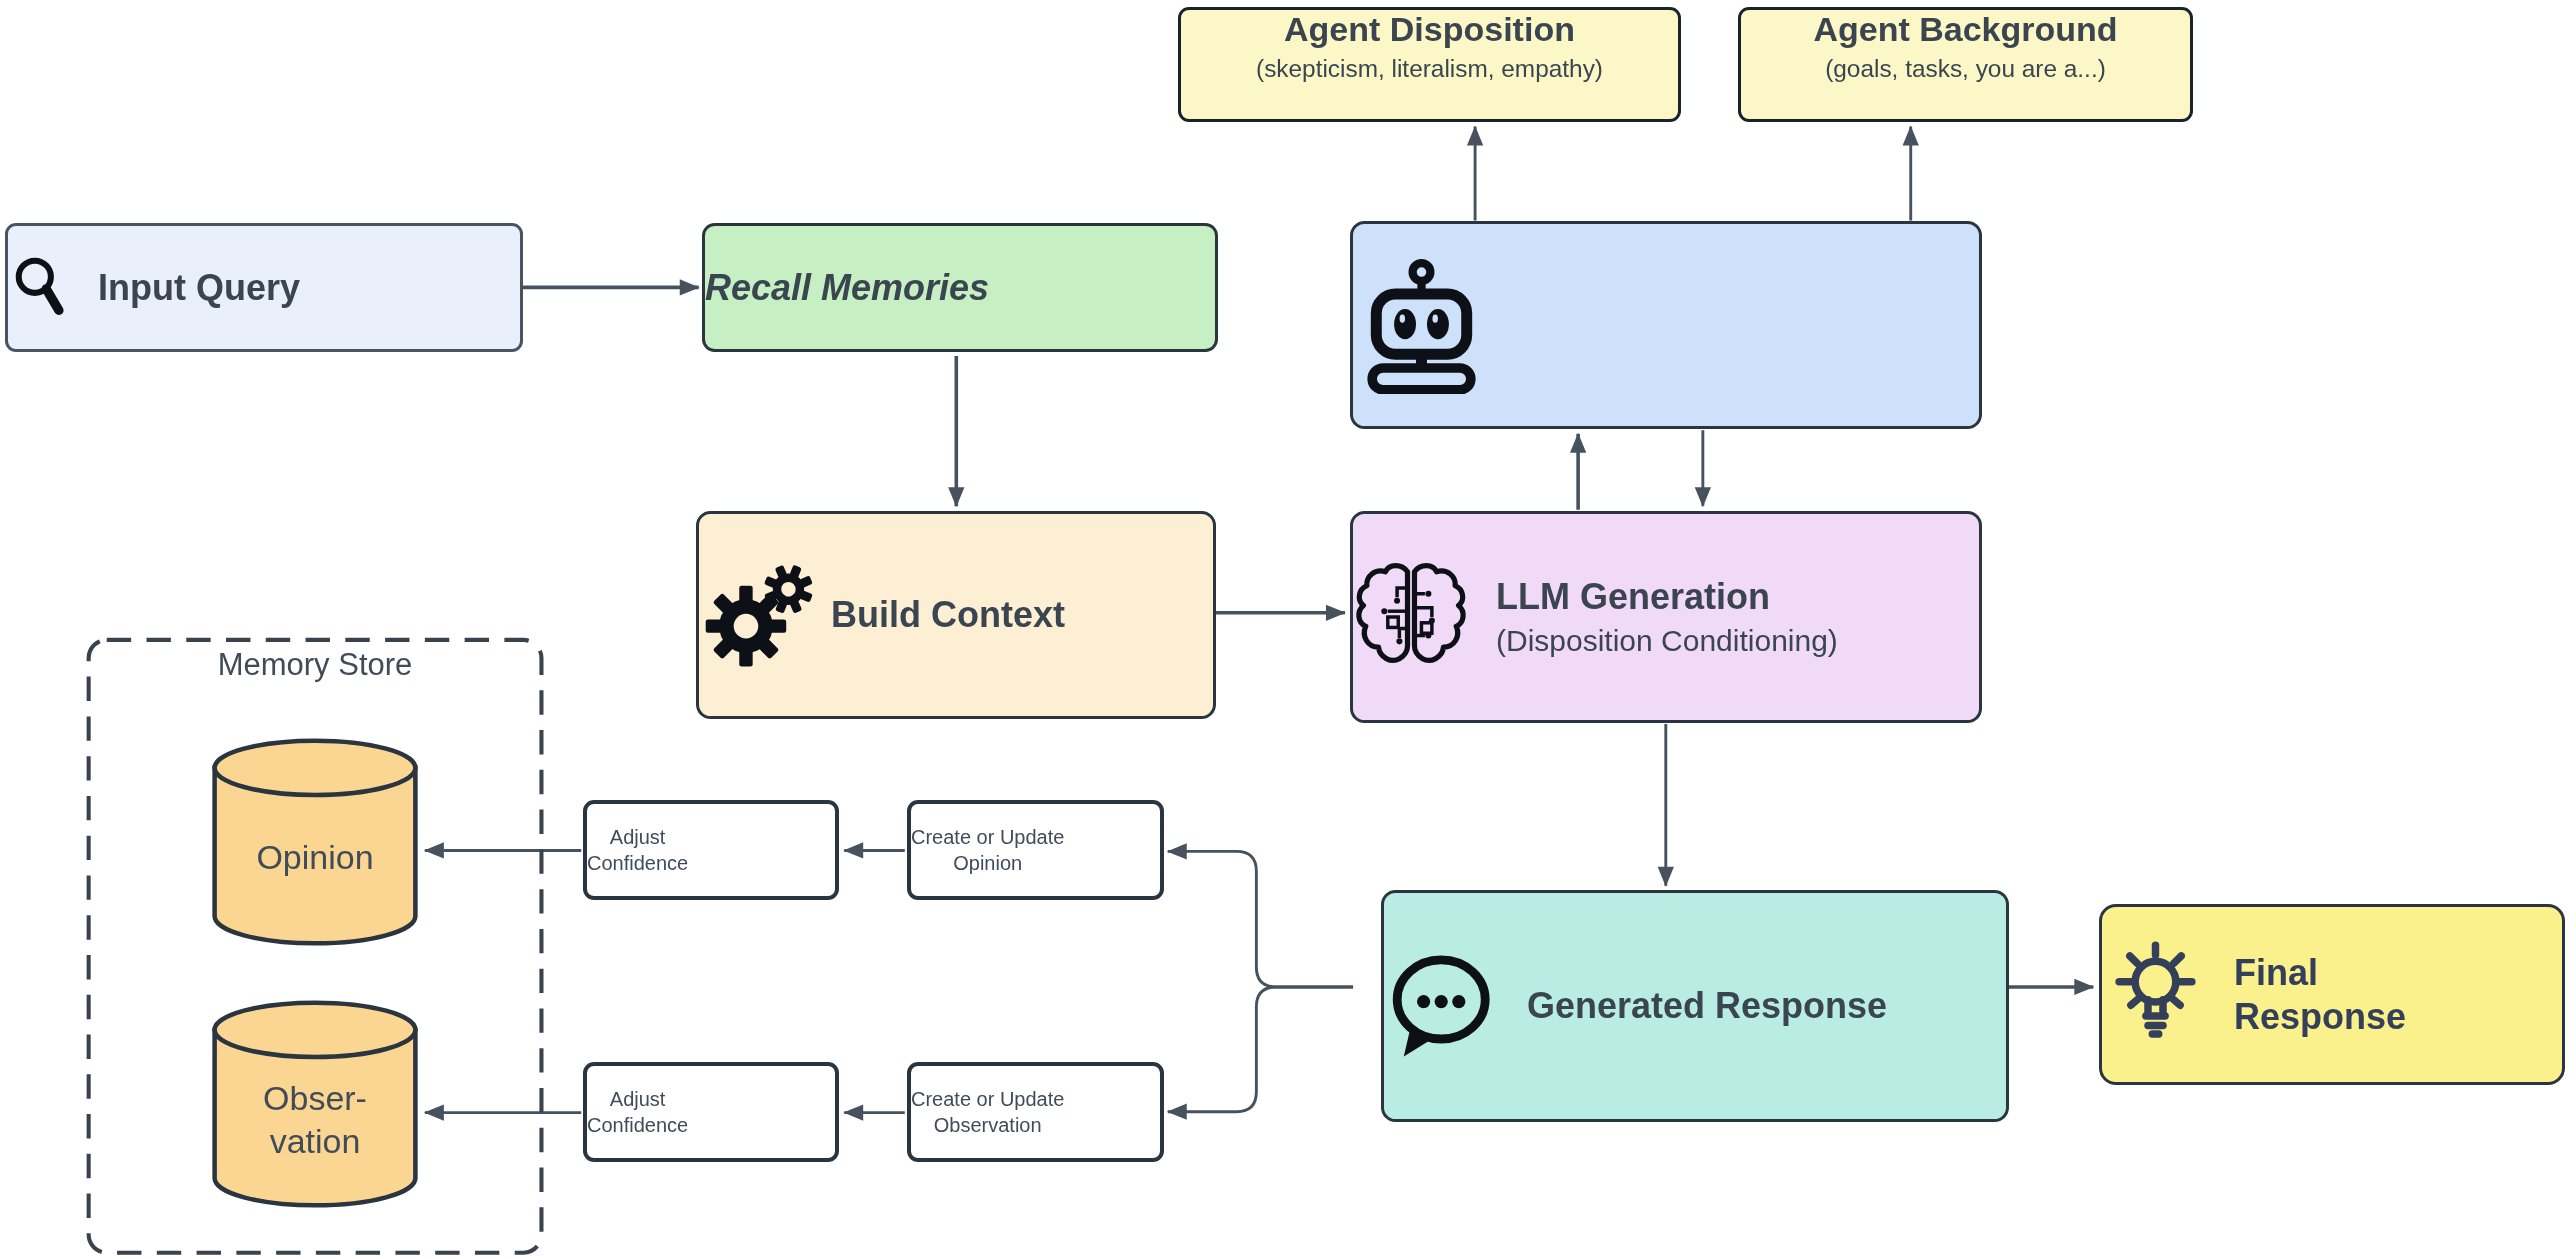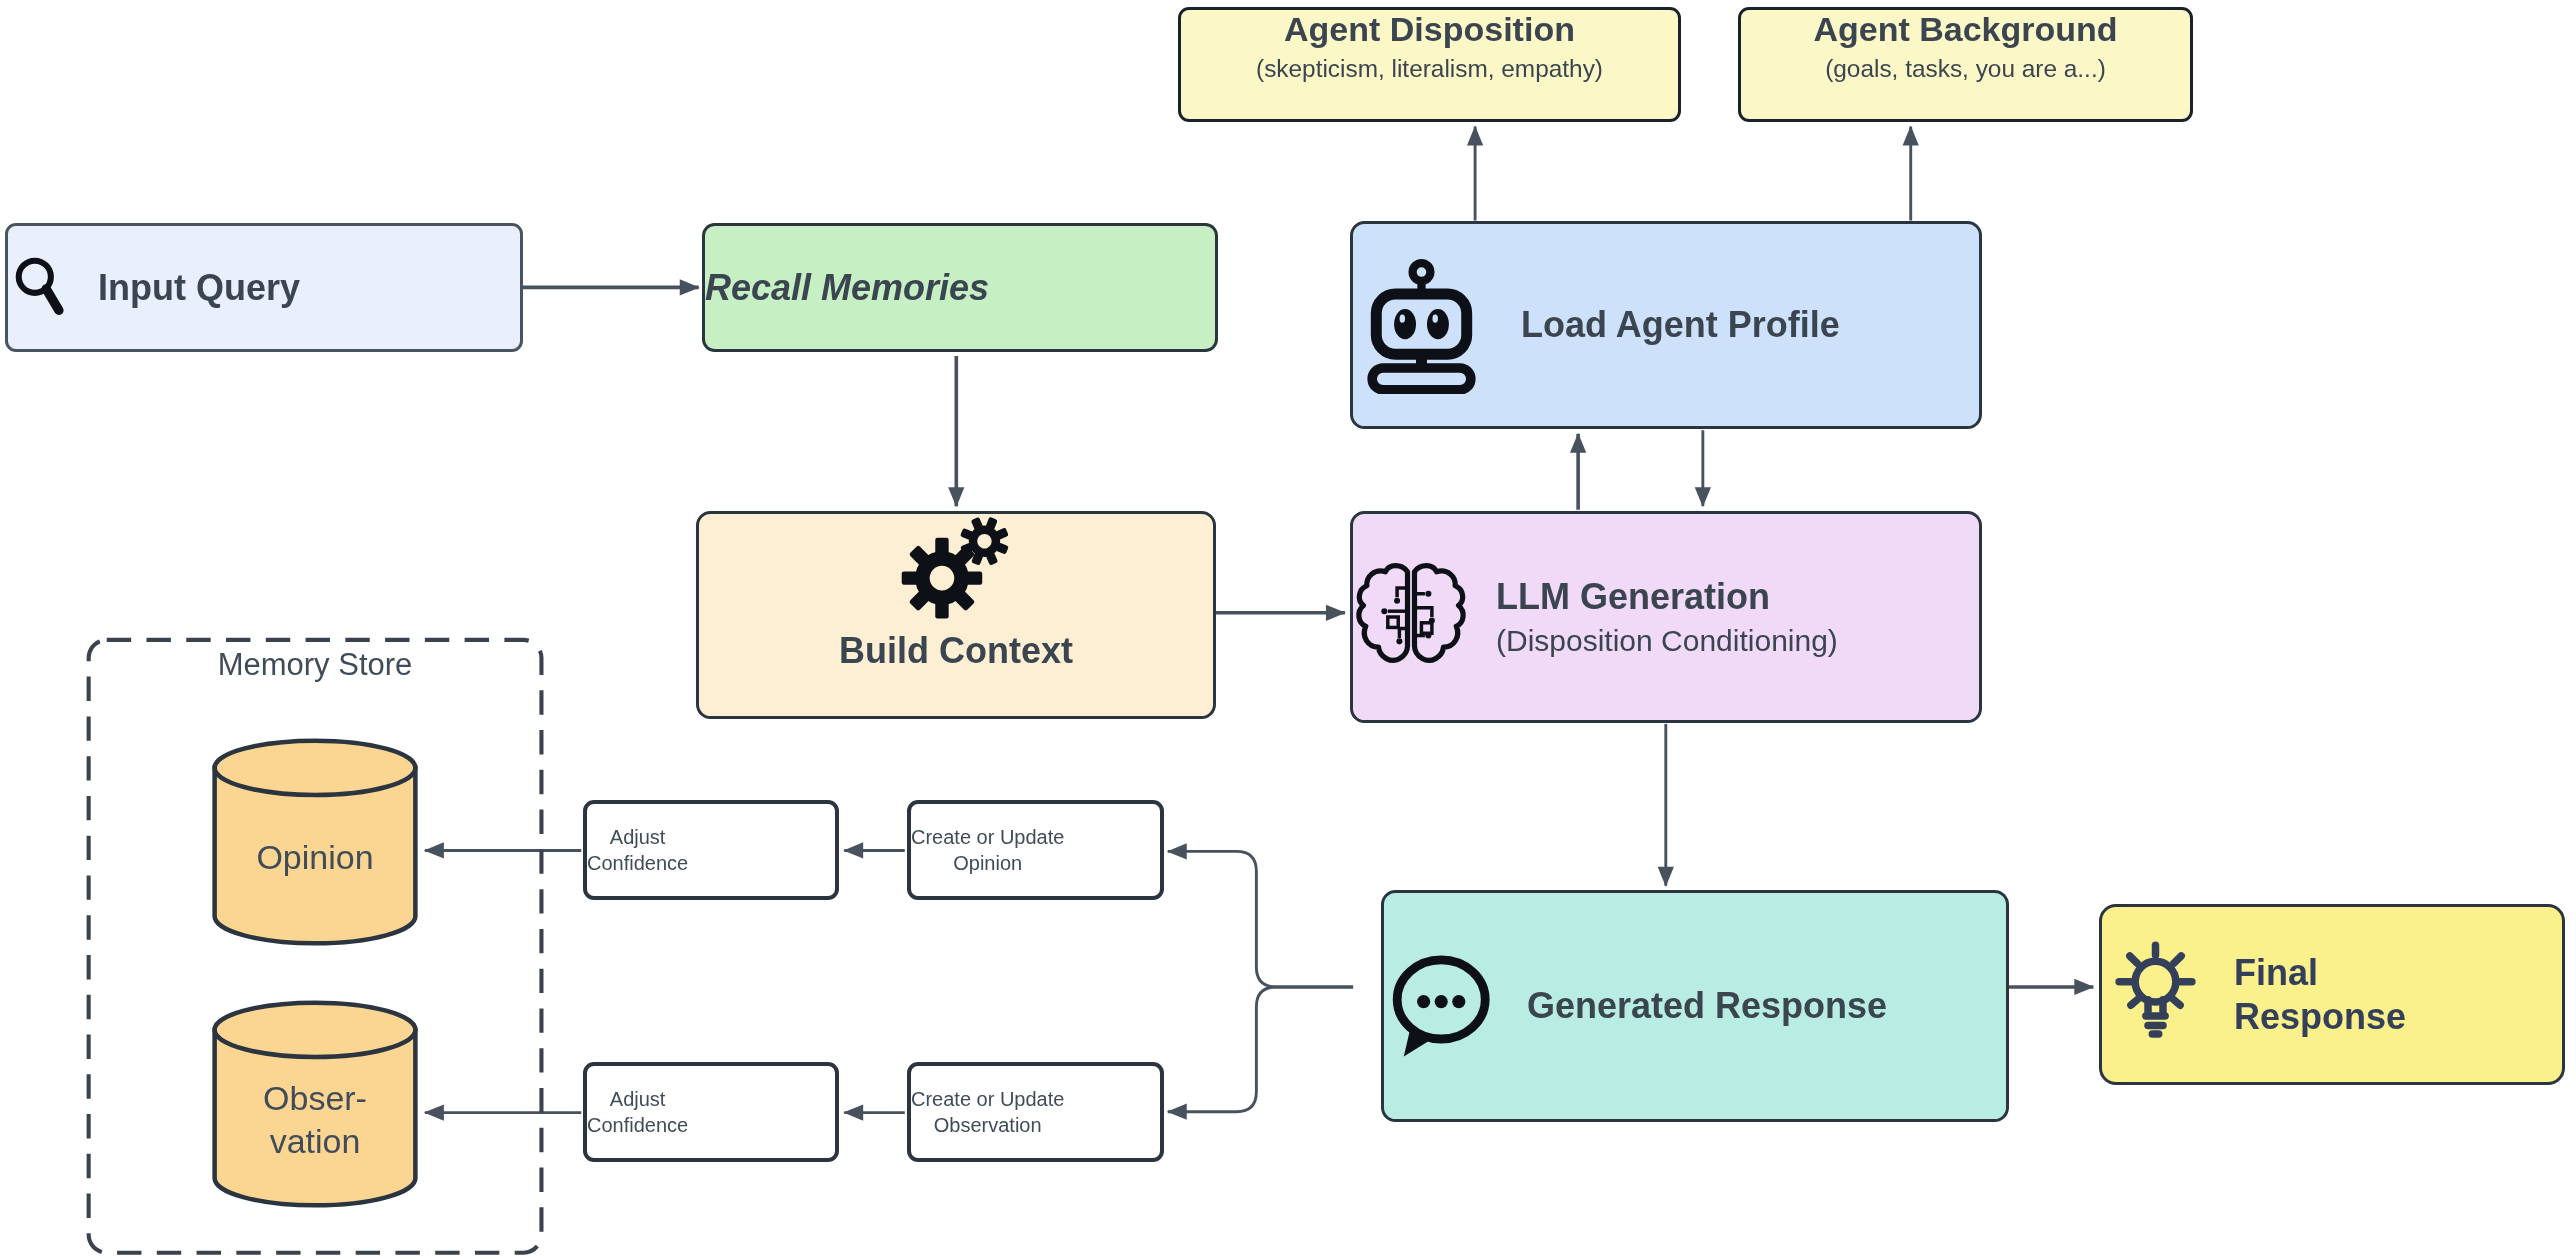--- a/index.html
+++ b/index.html
@@ -23,21 +23,21 @@
 
   .note{background:var(--c-note_yellow,#FBF7C7);border-color:var(--c-border_note,#1A222B);
         border-radius:11px;flex-direction:column;gap:6.3px;}
   .note .t{font-size:34px;font-weight:700;}
   .note .s{font-size:24.4px;}
 
   .input-query{background:var(--c-input_blue,#E9EFFB);border-color:var(--c-border_input,#4A545E);
                border-radius:11px;gap:23.5px;}
   .recall{background:var(--c-recall_green,#C6F0C3);border-radius:12.7px;}
   .profile{background:var(--c-profile_blue,#CDE1FA);gap:31px;}
-  .context{background:var(--c-context_cream,#FCEFD4);flex-direction:column;gap:9px;}
+  .context{background:var(--c-context_cream,#FCEFD4);flex-direction:row;gap:9px;}
   .llm{background:var(--c-llm_lavender,#F1DAF8);gap:27px;}
   .llm .col{display:flex;flex-direction:column;align-items:flex-start;gap:5.4px;}
   .llm .t{font-size:36px;font-weight:700;}
   .llm .s{font-size:30px;}
   .genresp{background:var(--c-response_teal,#B9EDE4);gap:33px;}
   .final{background:var(--c-final_yellow,#FAF08C);border-radius:17px;gap:25px;
          color:var(--c-final_text,#34405A);}
   .final .bold-label{color:var(--c-final_text,#34405A);line-height:1.22;}
 
   .whitebox{background:var(--c-white_box,#ffffff);border-width:4.5px;border-radius:11px;
@@ -108,21 +108,20 @@
       <circle cx="50" cy="11" r="6.5" fill="none" stroke="#0D1117" stroke-width="6"></circle>
       <path d="M50 18 V27" stroke="#0D1117" stroke-width="6"></path>
       <rect x="17" y="27" width="66" height="44" rx="14" fill="none" stroke="#0D1117" stroke-width="8"></rect>
       <ellipse cx="38" cy="49" rx="8" ry="11" fill="#0D1117"></ellipse>
       <ellipse cx="62" cy="49" rx="8" ry="11" fill="#0D1117"></ellipse>
       <ellipse cx="36" cy="45" rx="2" ry="3" fill="#CDE1FA"></ellipse>
       <ellipse cx="60" cy="45" rx="2" ry="3" fill="#CDE1FA"></ellipse>
       <rect x="46" y="71" width="8" height="8" fill="#0D1117"></rect>
       <rect x="14" y="81" width="72" height="16" rx="8" fill="none" stroke="#0D1117" stroke-width="7"></rect>
     </svg>
-    <div class="bold-label">Load Agent Profile</div>
   </div>
 
   <div class="node context" style="left:696px;top:511px;width:520px;height:208px;">
     <svg class="icon" width="123" height="107" viewBox="0 0 110 95">
       <g transform="translate(42,57)" fill="#0D1117">
         <circle r="24"></circle>
         <g>
           <rect x="-6" y="-36" width="12" height="15" rx="2"></rect>
           <rect x="-6" y="-36" width="12" height="15" rx="2" transform="rotate(45)"></rect>
           <rect x="-6" y="-36" width="12" height="15" rx="2" transform="rotate(90)"></rect>

